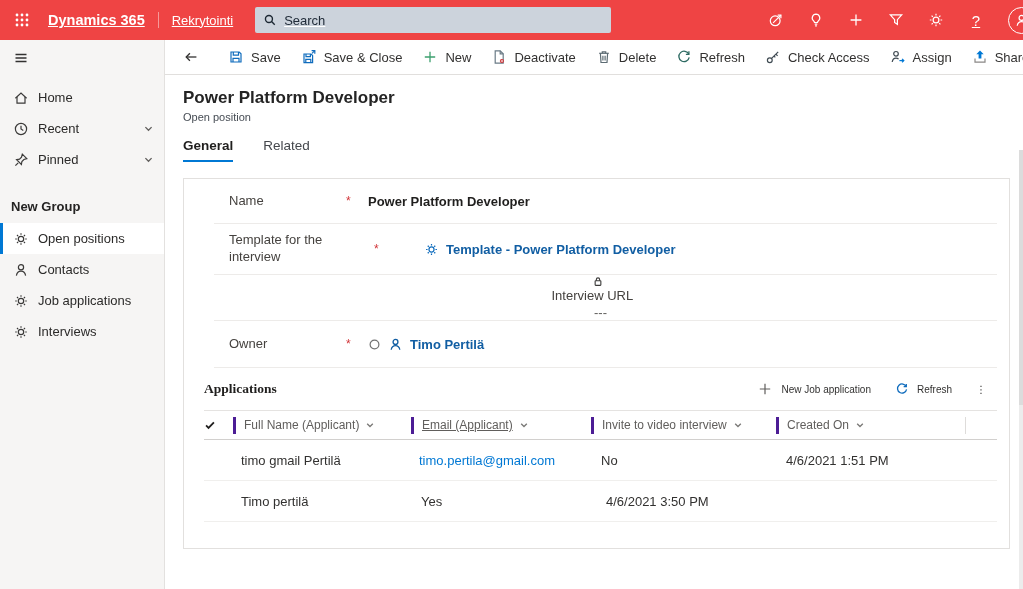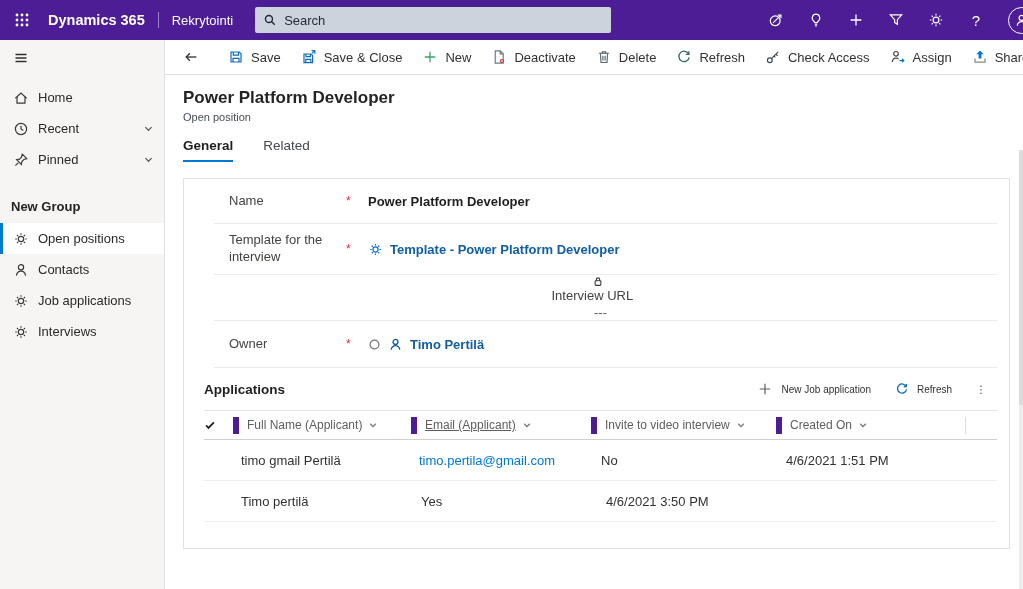--- a/index.html
+++ b/index.html
@@ -6,22 +6,22 @@
   html,body { width:1023px; height:589px; }
   body {
     font-family: "Liberation Sans", sans-serif;
     background:#fff; color:#323130; overflow:hidden; position:relative;
     font-size:13px;
   }
   svg.ic { width:16px; height:16px; flex:none; display:block; }
   svg.ic * { vector-effect: non-scaling-stroke; }
 
   
-  .navbar { height:40px; background:#4c1d95; display:flex; align-items:center;
-            color:#fff; padding-left:14px; overflow:hidden; }
+  .navbar { height:40px; background:#ef4444; display:flex; align-items:center;
+            color:#fff; padding-left:14px; overflow:hidden;text-decoration:underline; }
   .waffle { width:18px; height:18px; cursor:pointer; }
   .brand { font-size:14.5px; font-weight:700; margin-left:18px; white-space:nowrap; cursor:pointer; }
   .nav-div { width:1px; height:16px; background:rgba(255,255,255,.45); margin:0 13px; }
   .appname { font-size:13px; white-space:nowrap; cursor:pointer; }
   .searchbox { width:356px; height:26px; background:#ccd3dc; border-radius:2px;
                display:flex; align-items:center; gap:7px; padding:0 8px; margin-left:22px; }
   .searchbox svg { width:14px; height:14px; color:#1c2833; }
   .searchbox input { flex:1; border:none; outline:none; background:transparent;
                      font:13px "Liberation Sans", sans-serif; color:#16202b; }
   .searchbox input::placeholder { color:#222d3a; opacity:1; }
@@ -75,32 +75,32 @@
   .val-strong { font-weight:600; color:#201f1e; }
   .val-dash { color:#605e5c; }
   .link-rec { font-weight:700; color:#115ea3; cursor:pointer; }
   .lockrow { padding-left:20px;flex-direction:column; }
   .lockrow .flabel { width:113px; }
   .lockrow .lock { color:#3b3a39; margin-right:5px; }
   .lockrow .freqspacer { width:20px; }
 
   
   .sg-head { display:flex; align-items:center; height:42px; padding:0 14px 0 20px; }
-  .sg-title { font-weight:700; font-size:13.5px; color:#201f1e; }
+  .sg-title { font-weight:700; font-size:13.5px; color:#201f1e;font-family:Liberation Serif, serif; }
   .sg-actions { margin-left:auto; display:flex; align-items:center; gap:6px; }
   .sg-btn { display:flex; align-items:center; gap:8px; padding:0 9px; font-size:10px;
             color:#323130; cursor:pointer; height:30px; }
   .gsep-strong { height:1px; background:#d2d0ce; margin:0 12px 0 20px; }
   .gsep-mid { height:1px; background:#e5e3e1; margin:0 12px 0 20px; }
   .gsep-light { height:1px; background:#f0efed; margin:0 12px 0 20px; }
   .ghead { display:flex; align-items:center; height:28px; padding-left:20px;
            font-size:12px; color:#605e5c; }
   .gcheck { width:29px; display:flex; align-items:center; color:#201f1e; cursor:pointer; }
   .gcol { display:flex; align-items:center; gap:6px; padding-left:8px; height:17px;
-          border-left:6px solid #4c1d95; cursor:pointer; white-space:nowrap; }
+          border-left:3px solid #4c1d95; cursor:pointer; white-space:nowrap; }
   .gcol .chev { color:#7a7977; }
   .gc1 { width:178px; } .gc2 { width:180px;text-decoration:underline; } .gc3 { width:185px; }
   .gc4 { width:190px; border-right:1px solid #dedcda; }
   .grow { display:flex; align-items:center; height:40px; padding-left:20px;
           font-size:13px; color:#323130; cursor:pointer; }
   .grow .cell { white-space:nowrap; }
   .c0 { width:29px; } .c1 { width:178px; padding-left:8px; }
   .c2 { width:180px; padding-left:8px; color:#0078d4; }
   .c3 { width:185px; padding-left:10px; } .c4 { width:190px; padding-left:10px; }
   .c2 span { cursor:pointer; }
@@ -353,21 +353,21 @@
 
     <div class="frow" style="height:44px;">
       <div class="flabel">Name</div>
       <div class="freq">*</div>
       <div class="fvalue">
           <span class="val-strong">Power Platform Developer</span>
         </div>
     </div>
     <div class="fsep"></div>
 
-    <div class="frow" style="height:50px;">
+    <div class="frow" style="height:50px;gap:28px;">
       <div class="flabel">Template for the interview</div>
       <div class="freq">*</div>
       <div class="fvalue">
         <svg class="ic" viewBox="0 0 16 16" fill="none" stroke="#0f6cbd" stroke-width="1.2" style="width:15px;height:15px;">
           <circle cx="8" cy="8" r="2.7"></circle>
           <path d="M8 2.2v1.6M8 12.2v1.6M2.2 8h1.6M12.2 8h1.6M4 4l1.1 1.1M10.9 10.9 12 12M12 4l-1.1 1.1M5.1 10.9 4 12"></path>
         </svg>
         <span class="link-rec">Template - Power Platform Developer</span>
       </div>
     </div>

